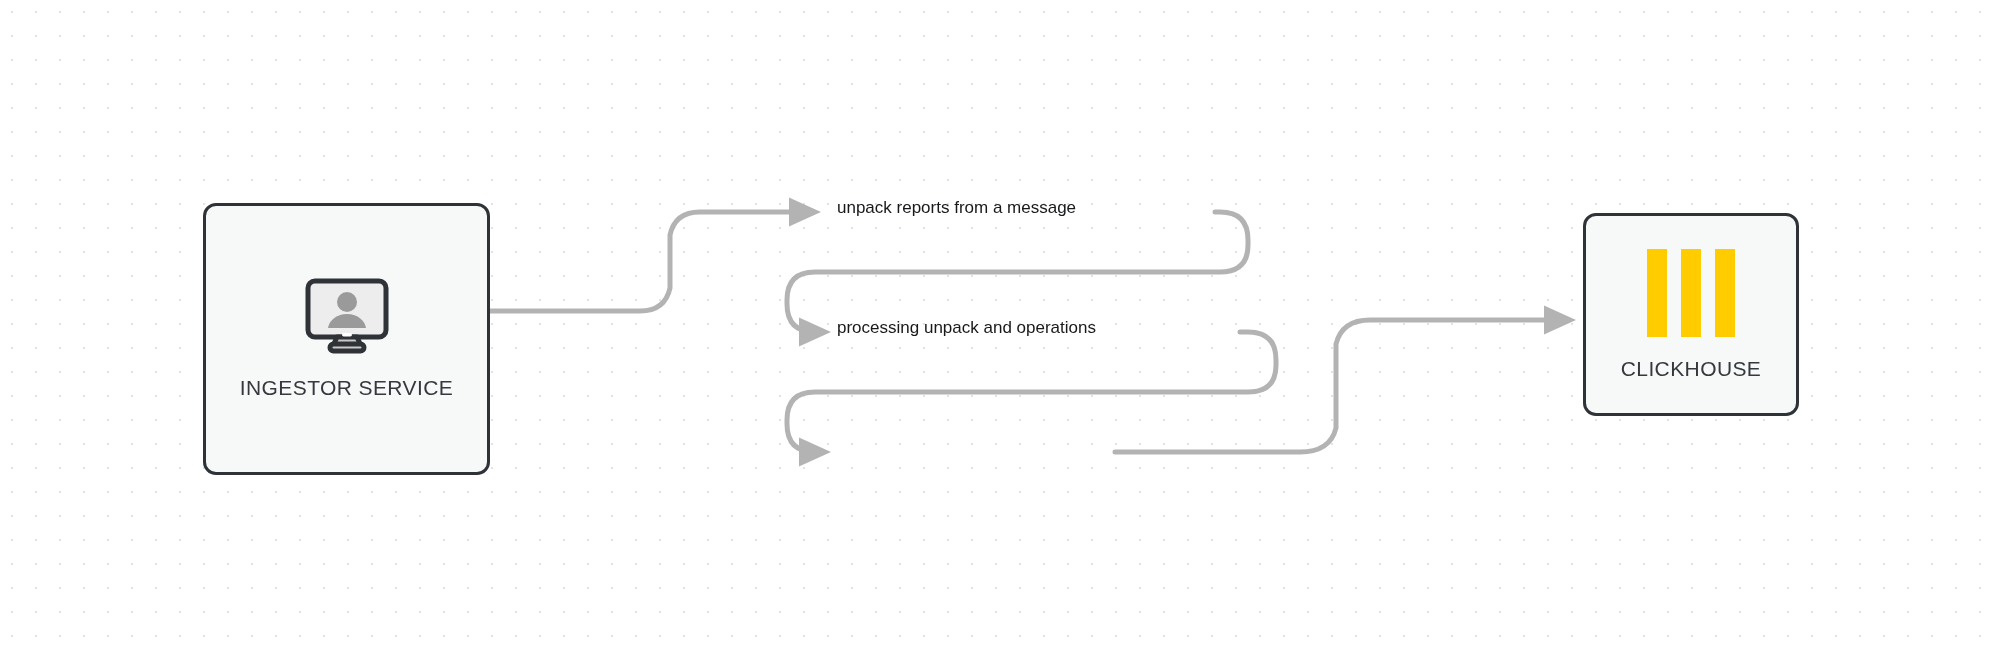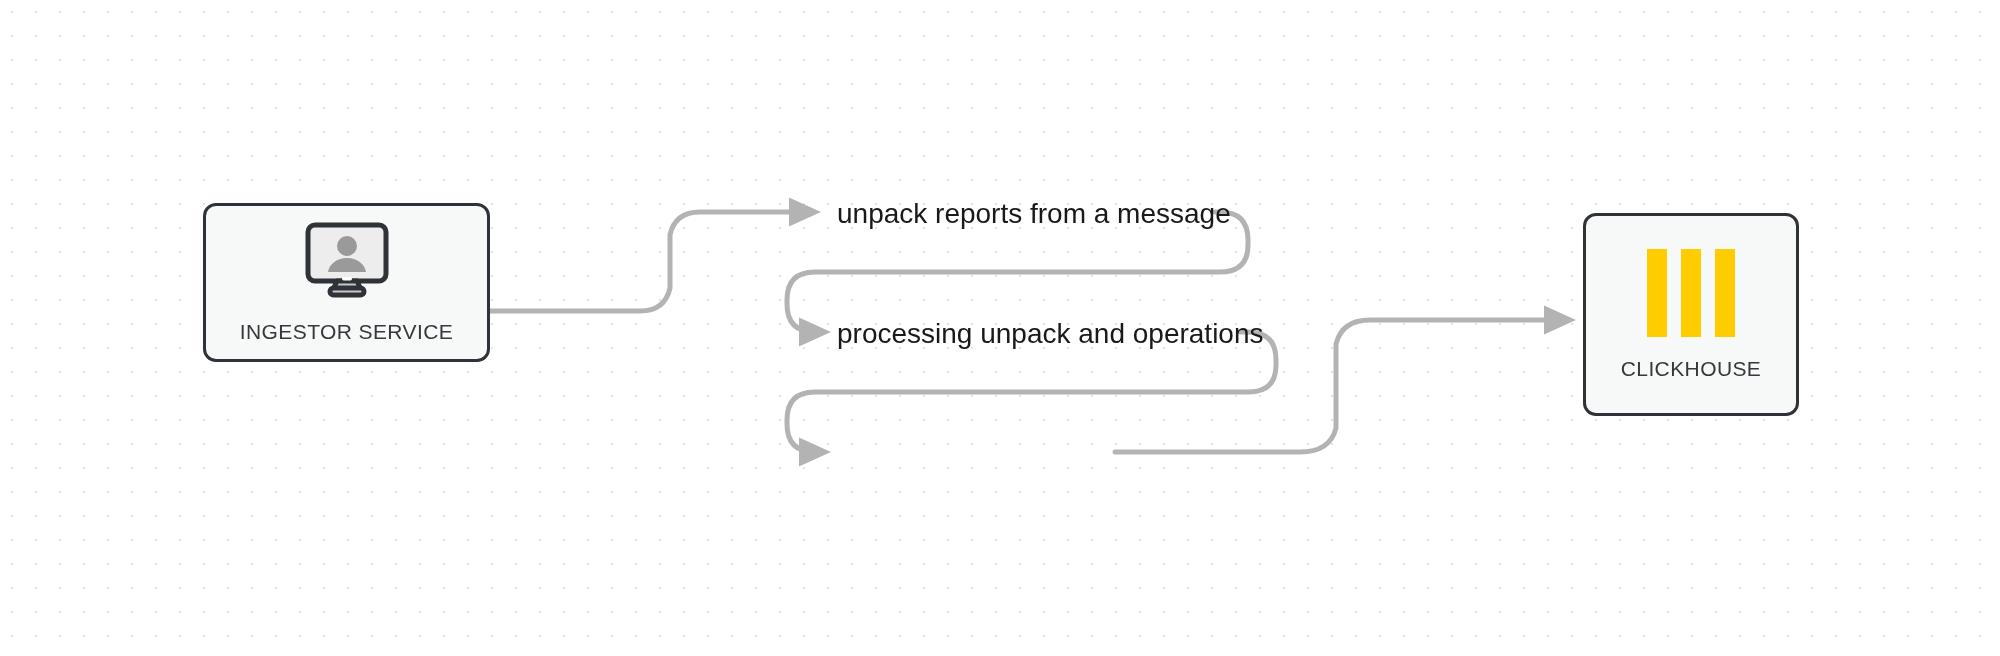--- a/index.html
+++ b/index.html
@@ -35,21 +35,21 @@
     border-radius: 13px;
     display: flex;
     flex-direction: column;
     align-items: center;
     justify-content: center;
   }
   #node-ingestor {
     left: 203px;
     top: 203px;
     width: 287px;
-    height: 159px;
+    height: 272px;
   }
   #node-clickhouse {
     left: 1583px;
     top: 213px;
     width: 216px;
     height: 203px;
   }
   .node-label {
     font-size: 21px;
     color: #35393d;
@@ -64,21 +64,21 @@
     align-items: flex-end;
     margin-bottom: 20px;
   }
   .ch-bar {
     width: 20px;
     height: 88px;
     background: #ffcc00;
   }
   .edge-label {
     position: absolute;
-    font-size: 28px;
+    font-size: 17px;
     color: #18191b;
     white-space: nowrap;
     background: transparent;
     padding: 0 7px;
   }
   #label-unpack { left: 830px; top: 198px; }
   #label-processing { left: 830px; top: 318px; }
   #label-write { left: 830px; top: 438px; }
 </style>
 </head>

